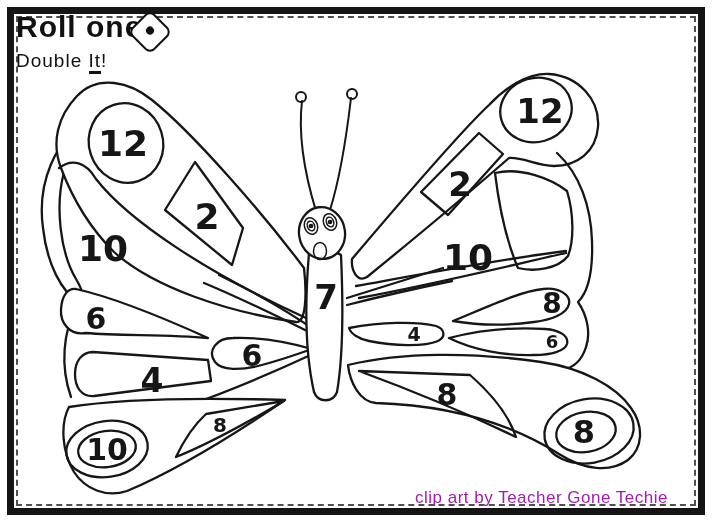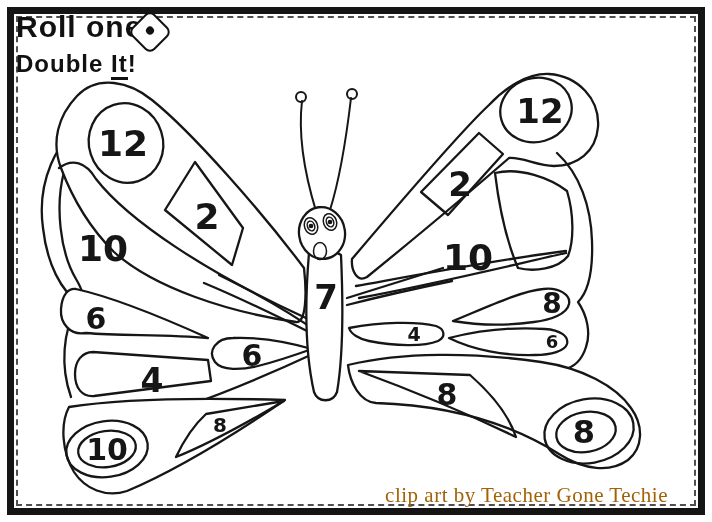--- a/index.html
+++ b/index.html
@@ -2,26 +2,26 @@
 <html><head>
 <meta charset="utf-8">
 <style>
   html,body{margin:0;padding:0;background:#ffffff;}
   .page{position:relative;width:712px;height:522px;background:#ffffff;overflow:hidden;
         font-family:"Liberation Sans",sans-serif;}
   .frame{position:absolute;inset:7px;border:7px solid #151515;}
   .frame-texture{position:absolute;inset:16px;border:2px dashed #151515;opacity:.75;}
   .title{position:absolute;left:16px;top:10px;color:#111;}
   .title-line1{font-size:30px;font-weight:bold;letter-spacing:1px;}
-  .title-line2{position:absolute;left:16px;top:50px;font-size:24px;font-weight:bold;letter-spacing:1px;color:#111;}
+  .title-line2{position:absolute;left:16px;top:50px;font-size:19px;font-weight:normal;letter-spacing:1px;color:#111;}
   .underlined{border-bottom:3px solid #111;}
   .die{position:absolute;left:134px;top:16px;width:28px;height:28px;border:2.5px solid #111;
        border-radius:7px;transform:rotate(45deg);background:#fff;}
   .die-pip{position:absolute;left:9px;top:9px;width:8px;height:8px;border-radius:50%;background:#111;}
-  .credit{position:absolute;right:44px;bottom:14px;font-size:21px;letter-spacing:.5px;color:#a16207;font-family:Liberation Serif, serif;}
+  .credit{position:absolute;right:44px;bottom:14px;font-size:17px;letter-spacing:.5px;color:#a21caf;}
   svg.art{position:absolute;left:0;top:0;}
   svg.art path, svg.art ellipse, svg.art circle {vector-effect:none;}
   .num{font-family:"DejaVu Sans",sans-serif;font-weight:600;fill:#161616;}
 </style>
 </head>
 <body>
 
 <div class="page">
 
   <svg class="art" width="712" height="522" viewBox="0 0 712 522" fill="none" stroke="#161616" stroke-width="2.3" stroke-linecap="round" stroke-linejoin="round">

